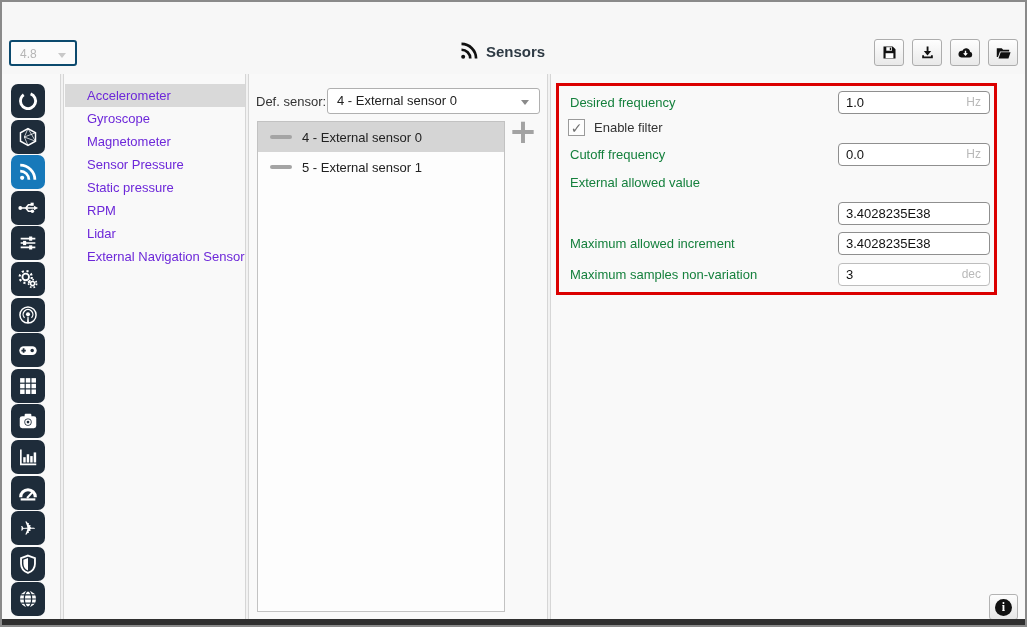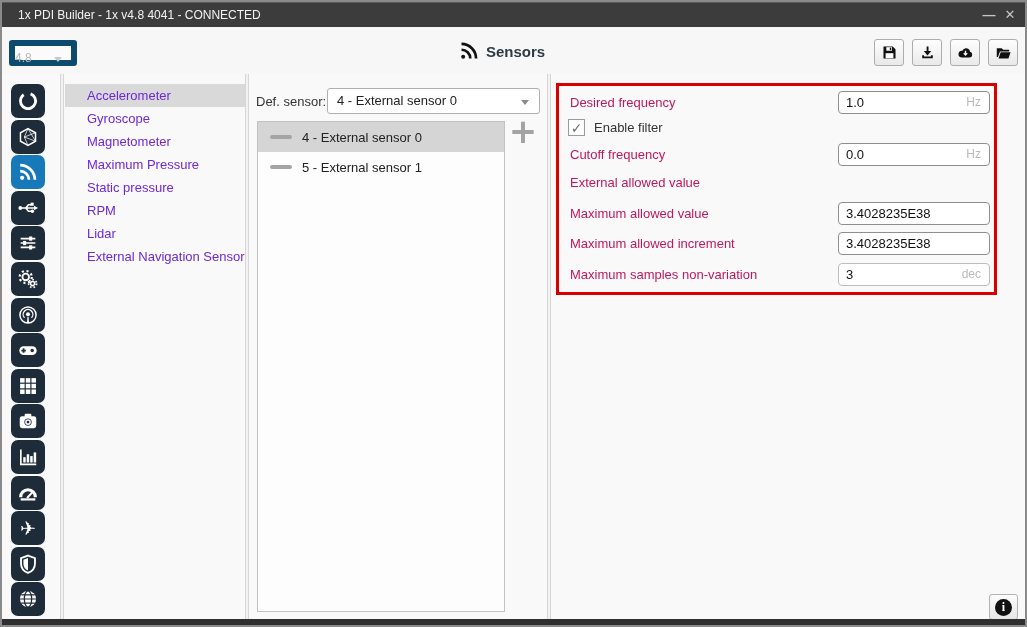--- a/index.html
+++ b/index.html
@@ -8,21 +8,21 @@
 
   
   .titlebar { position:absolute; left:0; top:0; width:1023px; height:25px; background:#3c3c3c; border-top:1px solid #5a5a5a; }
   .titlebar .title { position:absolute; left:16px; top:0; line-height:24px; font-size:12px; color:#f2f2f2; }
   .win-btn { position:absolute; top:0; width:20px; height:24px; line-height:24px; text-align:center; color:#c6c6c6; font-size:13px; cursor:default; }
   .win-min { right:26px; font-weight:bold; }
   .win-close { right:5px; }
 
   
   .toolbar { position:absolute; left:0; top:25px; width:1023px; height:48px; background:#f7f7f7; }
-  .version-combo { position:absolute; left:7px; top:13px; width:68px; height:26px; background:#fbfbfb; border:6px solid #0c4a6e; border-radius:3px; color:#b5b5b5; font-size:12px; line-height:24px; }
+  .version-combo { position:absolute; left:7px; top:13px; width:68px; height:26px; background:#fbfbfb; border:2px solid #0c4a6e; border-radius:3px; color:#b5b5b5; font-size:12px; line-height:24px; padding-left:9px; }
   .version-combo .caret { position:absolute; right:9px; top:11px; width:0; height:0; border-left:4px solid transparent; border-right:4px solid transparent; border-top:5px solid #c9c9c9; }
   .page-title { position:absolute; left:0; top:0; width:1000px; height:48px; display:flex; align-items:center; justify-content:center; gap:7px; pointer-events:none; }
   .page-title svg { width:20px; height:20px; }
   .page-title .txt { font-size:15px; font-weight:bold; color:#2e3a44; }
   .tb-buttons { position:absolute; right:7px; top:12px; display:flex; gap:8px; }
   .tb-btn { width:30px; height:27px; background:linear-gradient(#fefefe,#e9e9e9); border:1px solid #adadad; border-radius:3px; display:flex; align-items:center; justify-content:center; cursor:pointer; }
   .tb-btn svg { width:17px; height:17px; }
 
   
   .content { position:absolute; left:0; top:72px; width:1023px; height:545px; background:#f9f9f9; }
@@ -47,43 +47,38 @@
   .def-combo .caret { position:absolute; right:10px; top:11px; width:0; height:0; border-left:4px solid transparent; border-right:4px solid transparent; border-top:5px solid #8a8a8a; }
   .listbox { position:absolute; left:255px; top:47px; width:248px; height:491px; background:#fdfdfd; border:1px solid #c2c2c2; }
   .list-item { position:relative; width:100%; height:30px; display:flex; align-items:center; cursor:pointer; }
   .list-item.selected { background:#d5d5d5; }
   .list-item .dash { width:22px; height:4px; border-radius:2px; background:#a4a4a4; margin-left:12px; }
   .list-item .li-label { margin-left:10px; font-size:13px; color:#222; }
   .add-btn { position:absolute; left:504px; top:42px; width:34px; height:34px; color:#a3a3a3; font-size:34px; font-weight:bold; line-height:30px; text-align:center; cursor:pointer; font-family:"DejaVu Sans",sans-serif; }
 
   
   .red-box { position:absolute; left:554px; top:9px; width:441px; height:212px; border:3px solid #db0000; }
-  .form-label { position:absolute; left:568px; height:23px; line-height:23px; font-size:13px; color:#be185d; white-space:nowrap; }
+  .form-label { position:absolute; left:568px; height:23px; line-height:23px; font-size:13px; color:#15803d; white-space:nowrap; }
   .input-wrap { position:absolute; left:836px; width:152px; height:37px; }
   .input-wrap input { width:152px; height:23px; border:1px solid #8f8f8f; border-radius:4px; background:#fff; font-size:13px; color:#111; padding:0 30px 0 7px; font-family:"Liberation Sans",sans-serif; outline:none; }
   .input-wrap .unit { position:absolute; right:9px; top:4px; font-size:12px; color:#b9b9b9; pointer-events:none; }
   .input-wrap.dim input { border-color:#bdbdbd; }
   .checkbox { position:absolute; left:566px; top:45px; width:17px; height:17px; background:#fdfdfd; border:1px solid #9a9a9a; display:flex; align-items:center; justify-content:center; cursor:pointer; }
   .checkbox .mark { color:#707070; font-size:14px; font-weight:bold; font-family:"DejaVu Sans",sans-serif; }
   .cb-label { position:absolute; left:592px; top:45px; font-size:13px; color:#333; line-height:17px; }
 
   
   .info-btn { position:absolute; left:987px; top:520px; width:29px; height:26px; background:linear-gradient(#fdfdfd,#e6e6e6); border:1px solid #b3b3b3; border-radius:3px; display:flex; align-items:center; justify-content:center; cursor:pointer; }
   .info-btn .circ { width:17px; height:17px; border-radius:50%; background:#111; color:#fff; font-size:12px; font-weight:bold; font-family:"Liberation Serif",serif; display:flex; align-items:center; justify-content:center; }
 </style>
 </head>
 <body>
 
 <div id="app">
 
-  <div class="titlebar">
-    <span class="title">1x PDI Builder - 1x v4.8 4041 - CONNECTED</span>
-    <span class="win-btn win-min">—</span>
-    <span class="win-btn win-close">✕</span>
-  </div>
 
   <div class="toolbar">
     <div class="version-combo">
       <span>4.8</span>
       <span class="caret"></span>
     </div>
     <div class="page-title">
       <svg viewBox="0 0 24 24">
         <circle cx="5" cy="19" r="2.4" fill="#111"></circle>
         <path d="M3 10.5 a10.5 10.5 0 0 1 10.5 10.5" fill="none" stroke="#111" stroke-width="3.2"></path>
@@ -238,21 +233,21 @@
       <svg viewBox="0 0 24 24">
         <circle cx="12" cy="12" r="8.8" fill="#fff"></circle>
         <ellipse cx="12" cy="12" rx="4" ry="8.8" fill="none" stroke="#1e2c3a" stroke-width="1.4"></ellipse>
         <path d="M3.2 12 h17.6 M4.6 7.5 h14.8 M4.6 16.5 h14.8" stroke="#1e2c3a" stroke-width="1.3" fill="none"></path>
       </svg>
     </div>
 
     <div class="nav-item selected" style="top:10px">Accelerometer</div>
     <div class="nav-item" style="top:33px">Gyroscope</div>
     <div class="nav-item" style="top:56px">Magnetometer</div>
-    <div class="nav-item" style="top:79px">Maximum Pressure</div>
+    <div class="nav-item" style="top:79px">Sensor Pressure</div>
     <div class="nav-item" style="top:102px">Static pressure</div>
     <div class="nav-item" style="top:125px">RPM</div>
     <div class="nav-item" style="top:148px">Lidar</div>
     <div class="nav-item" style="top:171px">External Navigation Sensor</div>
 
     <span class="def-label">Def. sensor:</span>
     <div class="def-combo">
       <span>4 - External sensor 0</span>
       <span class="caret"></span>
     </div>
@@ -282,21 +277,20 @@
     <span class="cb-label">Enable filter</span>
 
     <span class="form-label" style="top:69px">Cutoff frequency</span>
     <div class="input-wrap" style="top:69px">
       <input type="text" value="0.0" style="">
       <span class="unit">Hz</span>
     </div>
 
     <span class="form-label" style="top:97px">External allowed value</span>
 
-    <span class="form-label" style="top:128px">Maximum allowed value</span>
     <div class="input-wrap" style="top:128px">
       <input type="text" value="3.4028235E38" style="">
       <span class="unit"></span>
     </div>
 
     <span class="form-label" style="top:158px">Maximum allowed increment</span>
     <div class="input-wrap" style="top:158px">
       <input type="text" value="3.4028235E38" style="">
       <span class="unit"></span>
     </div>

